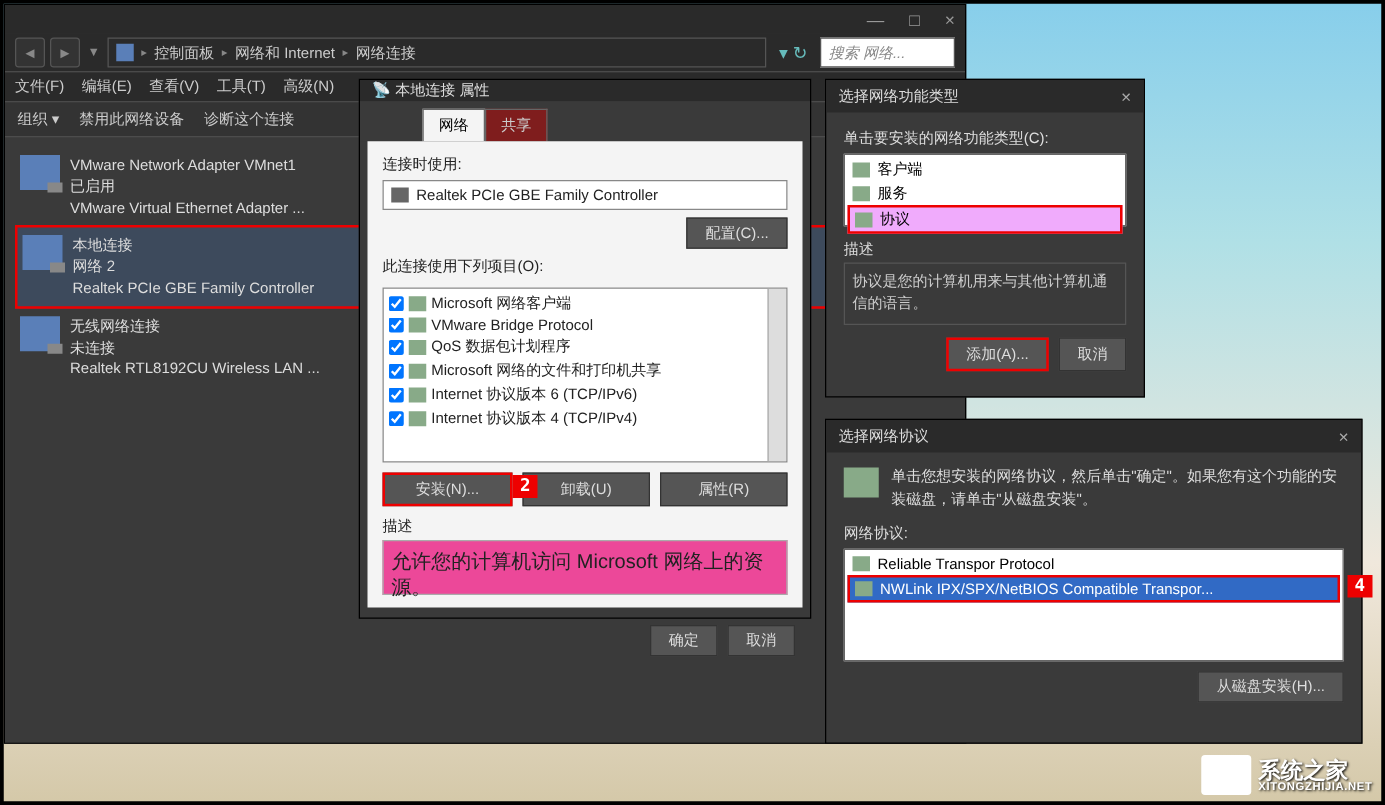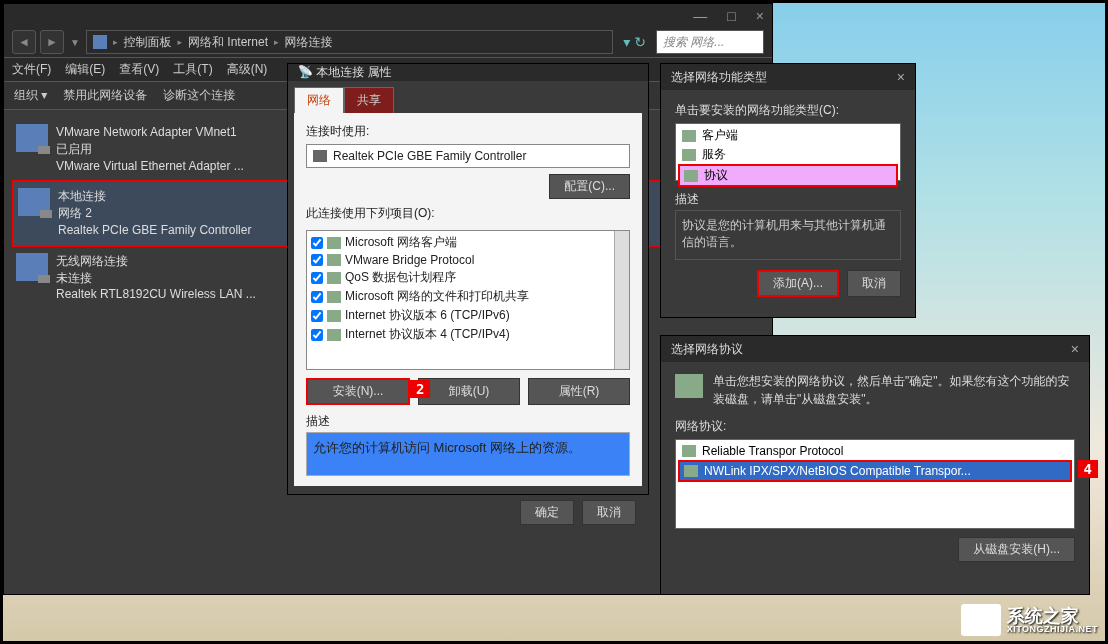--- a/index.html
+++ b/index.html
@@ -30,36 +30,36 @@
 .net-info { display: flex; flex-direction: column; line-height: 1.4; }
 .marker { position: absolute; background: #e00; color: #fff; font-weight: bold; font-size: 14px; padding: 1px 6px; font-family: monospace; }
 
 
 .dialog { position: absolute; background: #3a3a3a; border: 1px solid #000; display: flex; flex-direction: column; }
 .dlg-title { height: 26px; background: #2a2a2a; color: #ddd; font-size: 12px; display: flex; align-items: center; padding: 0 10px; justify-content: space-between; }
 .dlg-title .close { color: #aaa; font-size: 14px; cursor: pointer; }
 .props { left: 287px; top: 63px; width: 362px; height: 432px; }
 .tabs { display: flex; background: #3a3a3a; padding: 6px 6px 0 6px; }
 .tab { padding: 4px 12px; font-size: 12px; color: #ccc; background: #7f1d1d; border: 1px solid #666; border-bottom: none; }
-.tab.active { background: #f4f4f4; color: #c2410c; }
+.tab.active { background: #f4f4f4; color: #000000; margin-left: 44px; }
 .tab-body { flex: 1; background: #f4f4f4; margin: 0 6px 6px 6px; padding: 10px 12px; display: flex; flex-direction: column; font-size: 12px; color: #222; }
 .field-label { margin-bottom: 4px; }
 .adapter-box { background: #fff; border: 1px solid #888; padding: 4px 6px; display: flex; align-items: center; gap: 6px; height: 24px; font-family: monospace; }
 .mini-icon { width: 14px; height: 12px; background: #666; display: inline-block; }
 .btn { background: #555; color: #ddd; border: 1px solid #333; padding: 3px 14px; font-size: 12px; cursor: pointer; }
 .btn-row { display: flex; justify-content: flex-end; margin-top: 6px; gap: 6px; }
 .item-list { background: #fff; border: 1px solid #888; margin-top: 4px; height: 140px; overflow-y: auto; padding: 2px; }
 .list-row { display: flex; align-items: center; gap: 4px; font-family: monospace; font-size: 12px; padding: 1px 2px; }
 .list-row input[type="checkbox"] { width: 12px; height: 12px; }
 .proto-icon { width: 14px; height: 12px; background: #8a8; display: inline-block; }
 .action-row { display: flex; gap: 8px; margin-top: 8px; justify-content: space-between; }
 .action-row .btn { flex: 1; text-align: center; }
 .install-btn { border: 2px solid #e00 !important; }
 .desc-box { margin-top: 8px; }
-.desc-text { background: #3b82f6; border: 1px solid #aaa; padding: 6px; margin-top: 2px; height: 44px; font-size: 13px; }
+.desc-text { background: #ec4899; border: 1px solid #aaa; padding: 6px; margin-top: 2px; height: 44px; font-size: 16px; }
 .dlg-buttons { display: flex; justify-content: flex-end; gap: 8px; padding: 8px 12px; }
 
 
 .feat-dlg { left: 660px; top: 63px; width: 256px; height: 255px; }
 .feat-body { flex: 1; padding: 12px 14px; color: #ddd; font-size: 12px; display: flex; flex-direction: column; }
 .feat-list { background: #fff; border: 1px solid #666; margin-top: 4px; height: 58px; padding: 2px; }
 .feat-item { display: flex; align-items: center; gap: 6px; padding: 1px 4px; color: #000; font-size: 12px; }
 .feat-item.sel { background: #f0abfc; border: 2px solid #e00; }
 .feat-desc { margin-top: 10px; }
 .feat-desc-txt { border: 1px solid #555; padding: 6px; margin-top: 2px; height: 50px; color: #ccc; font-size: 12px; }

